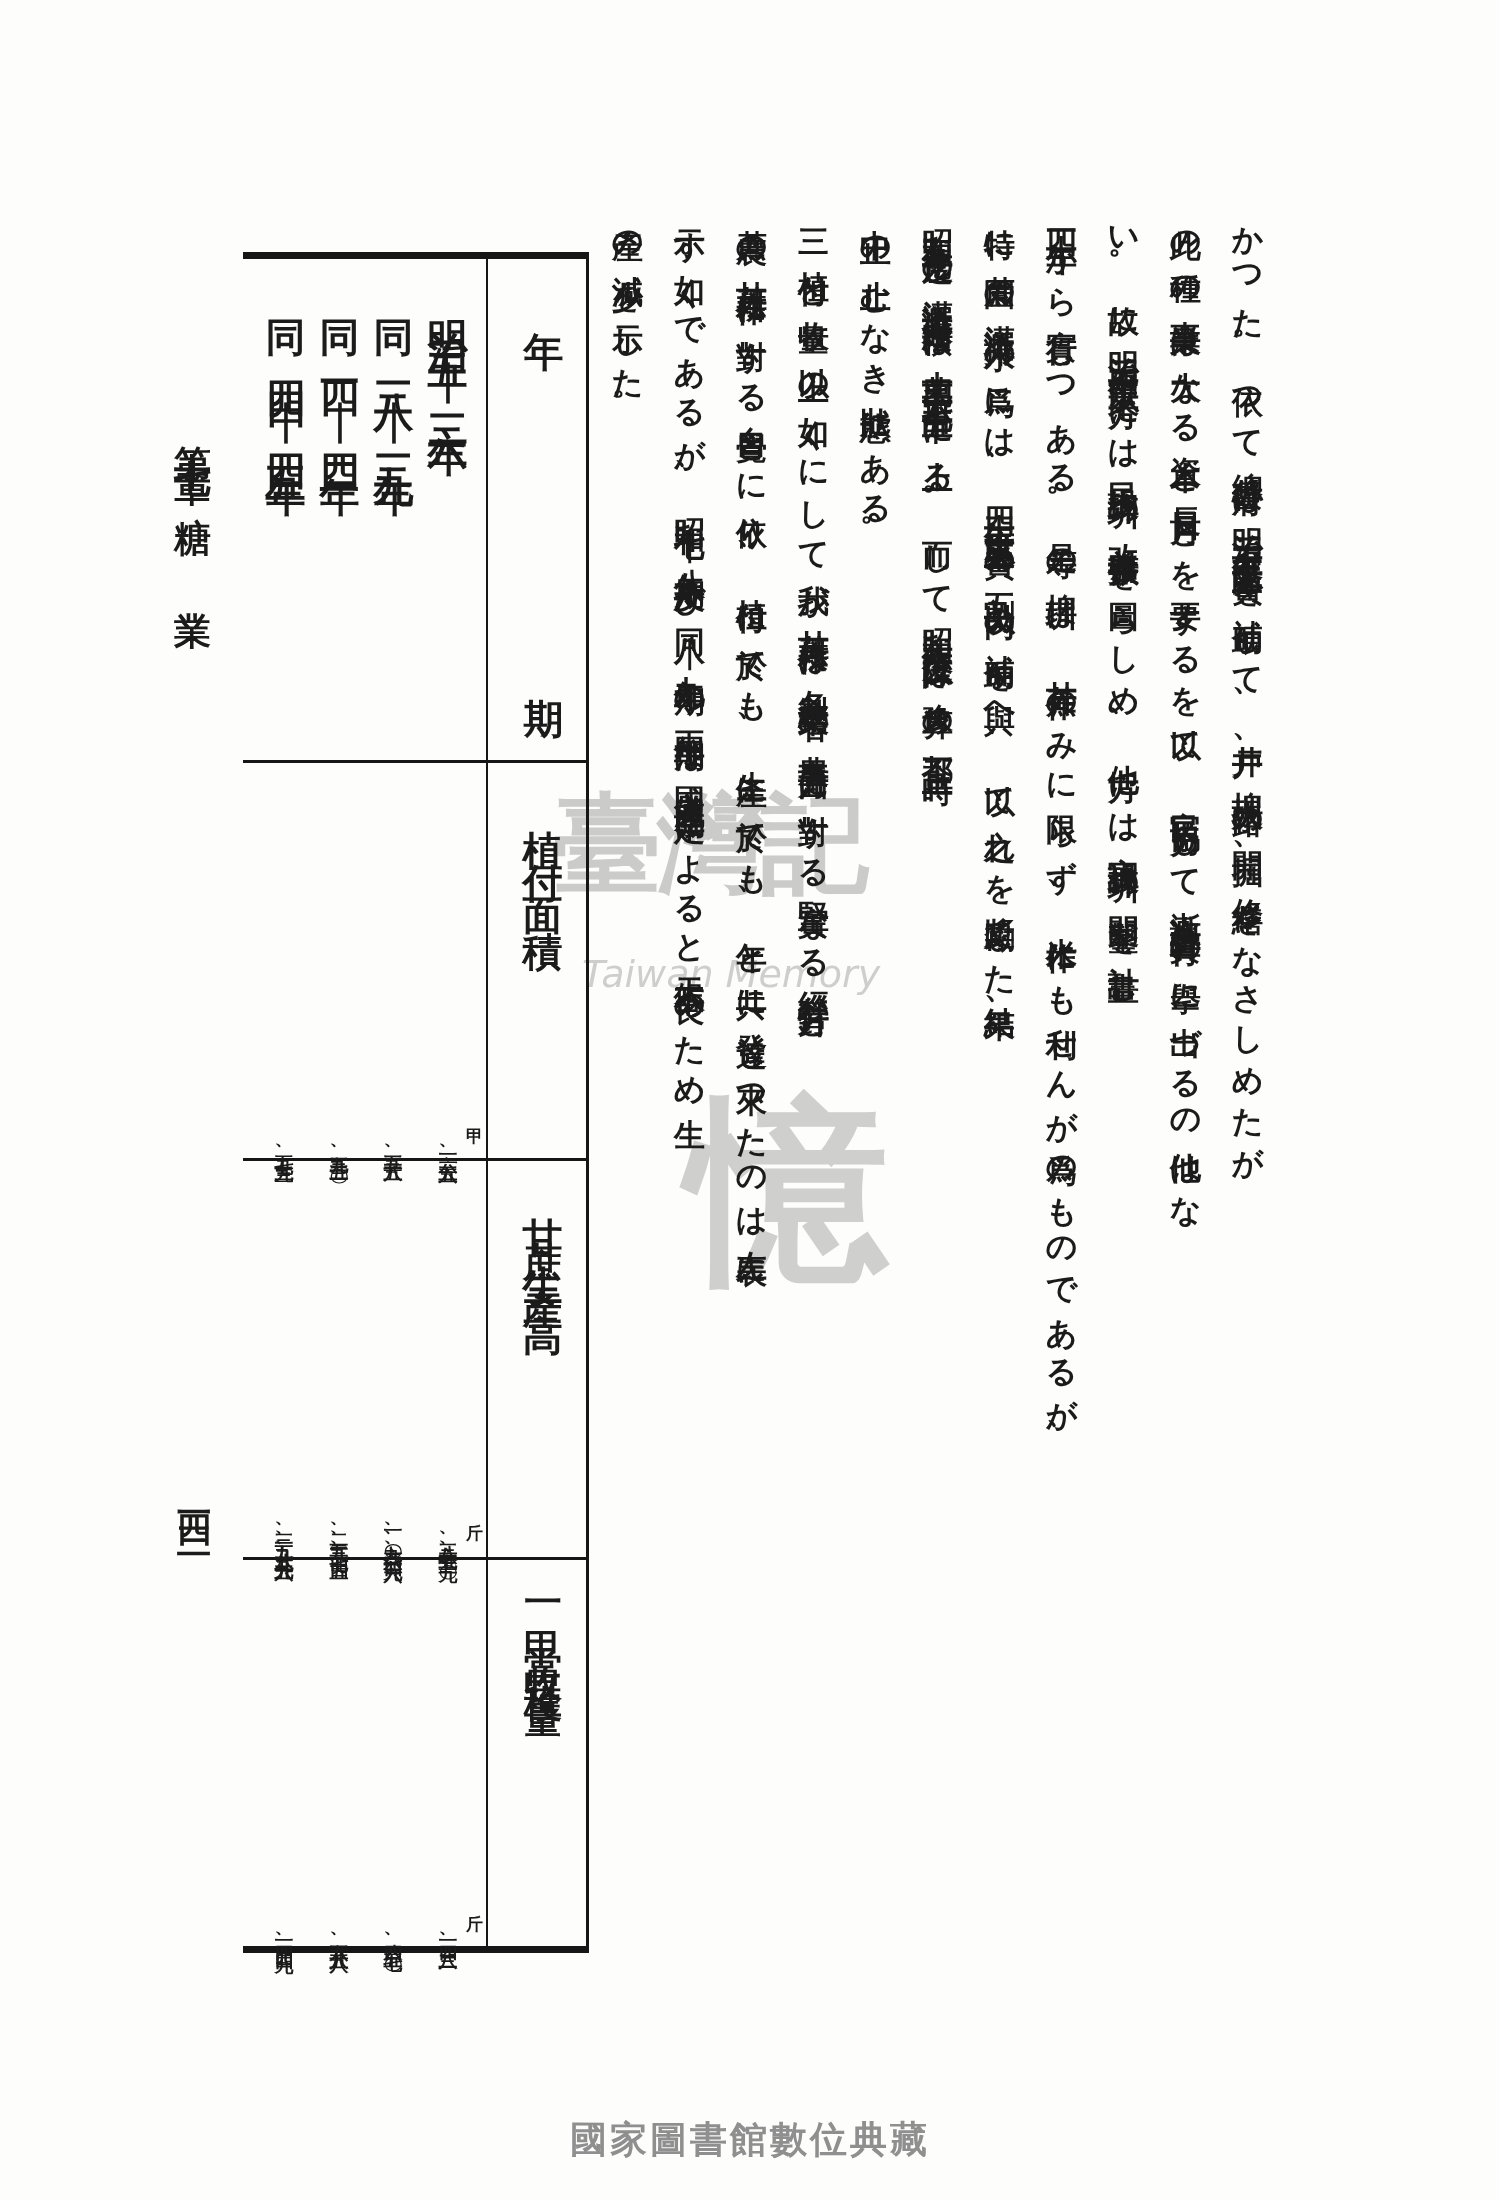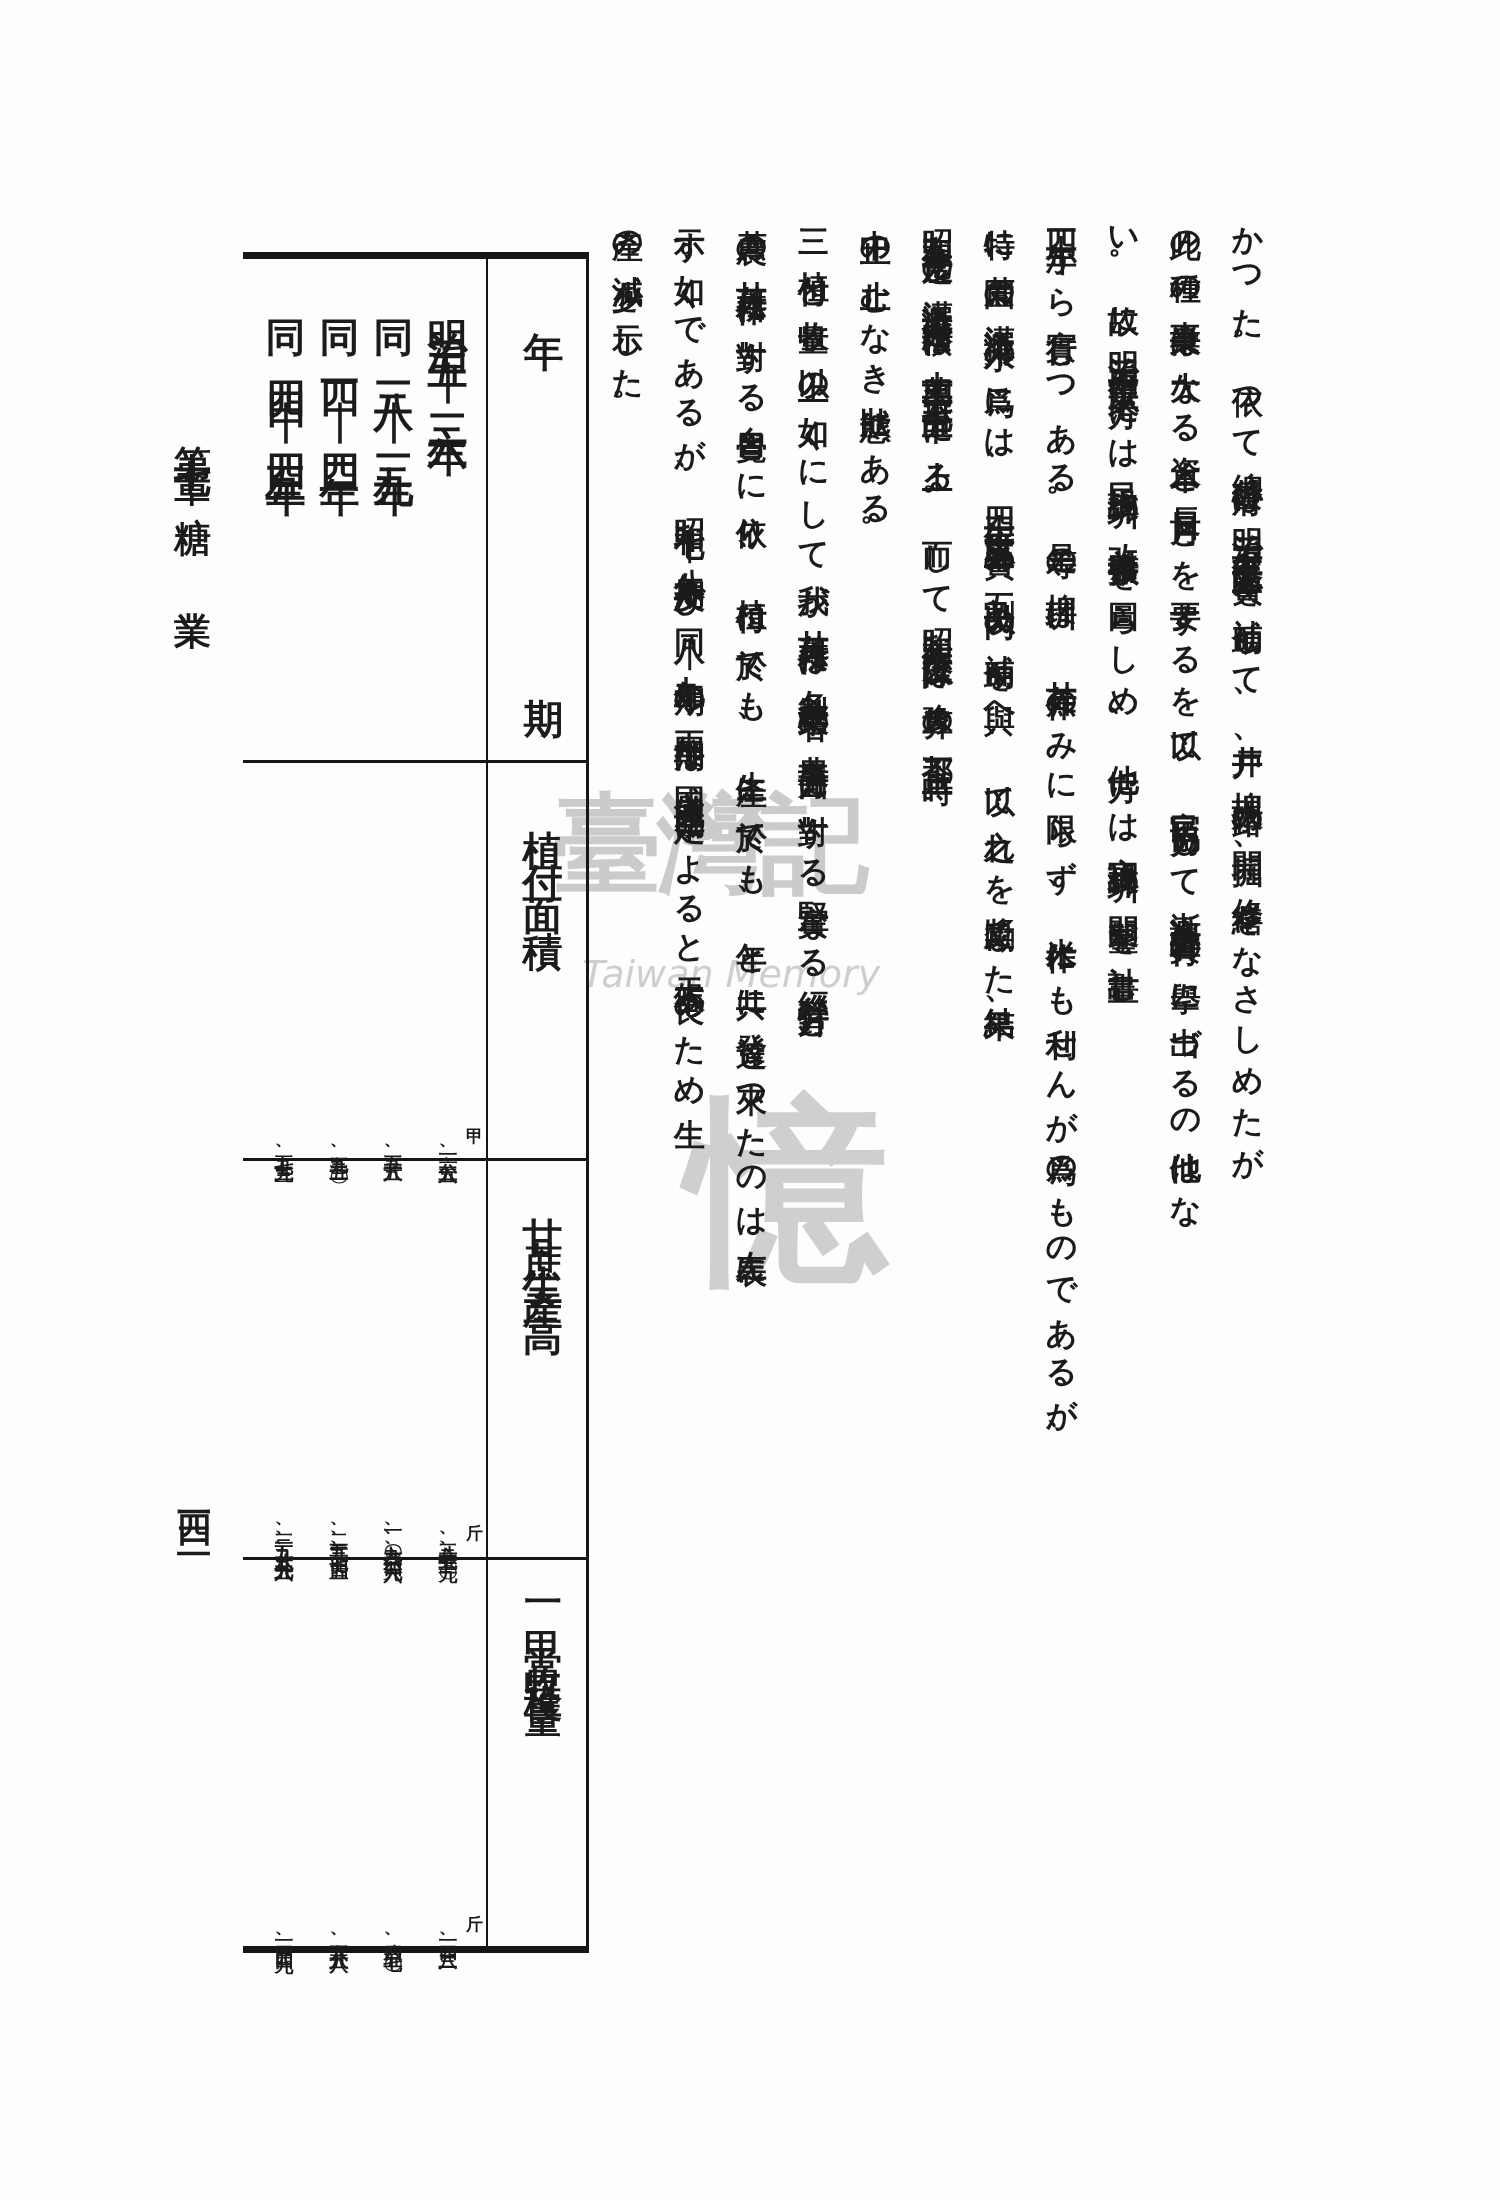--- a/index.html
+++ b/index.html
@@ -106,14 +106,15 @@
     <div class="num v" style="left:381px;bottom:261px;">四八、〇七五</div>
     <div class="num v" style="left:327px;bottom:261px;">五六、八五八</div>
     <div class="num v" style="left:272px;bottom:261px;">四一、九四四</div>
     <div class="unit" style="left:466px;bottom:264px;">斤</div>
   </div>
 
   <div class="chapter v">第十七章　糖　　業</div>
 
   <div class="pagenum v">四一三</div>
 
+  <div class="footer">國家圖書館數位典藏</div>
 
 </div>
 
 </body></html>

